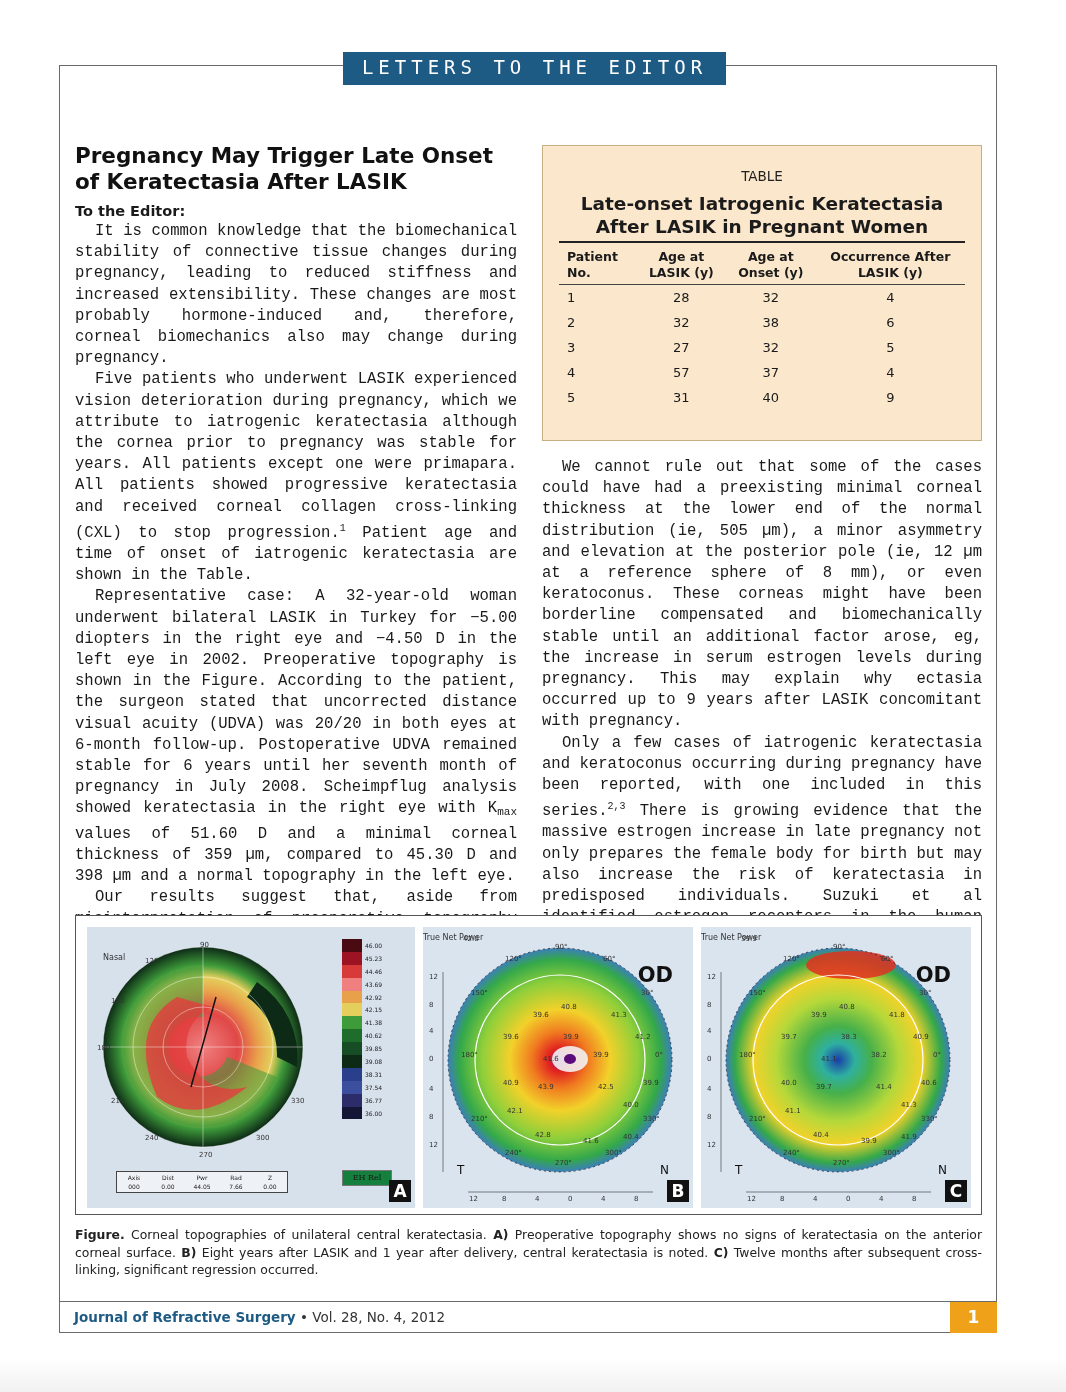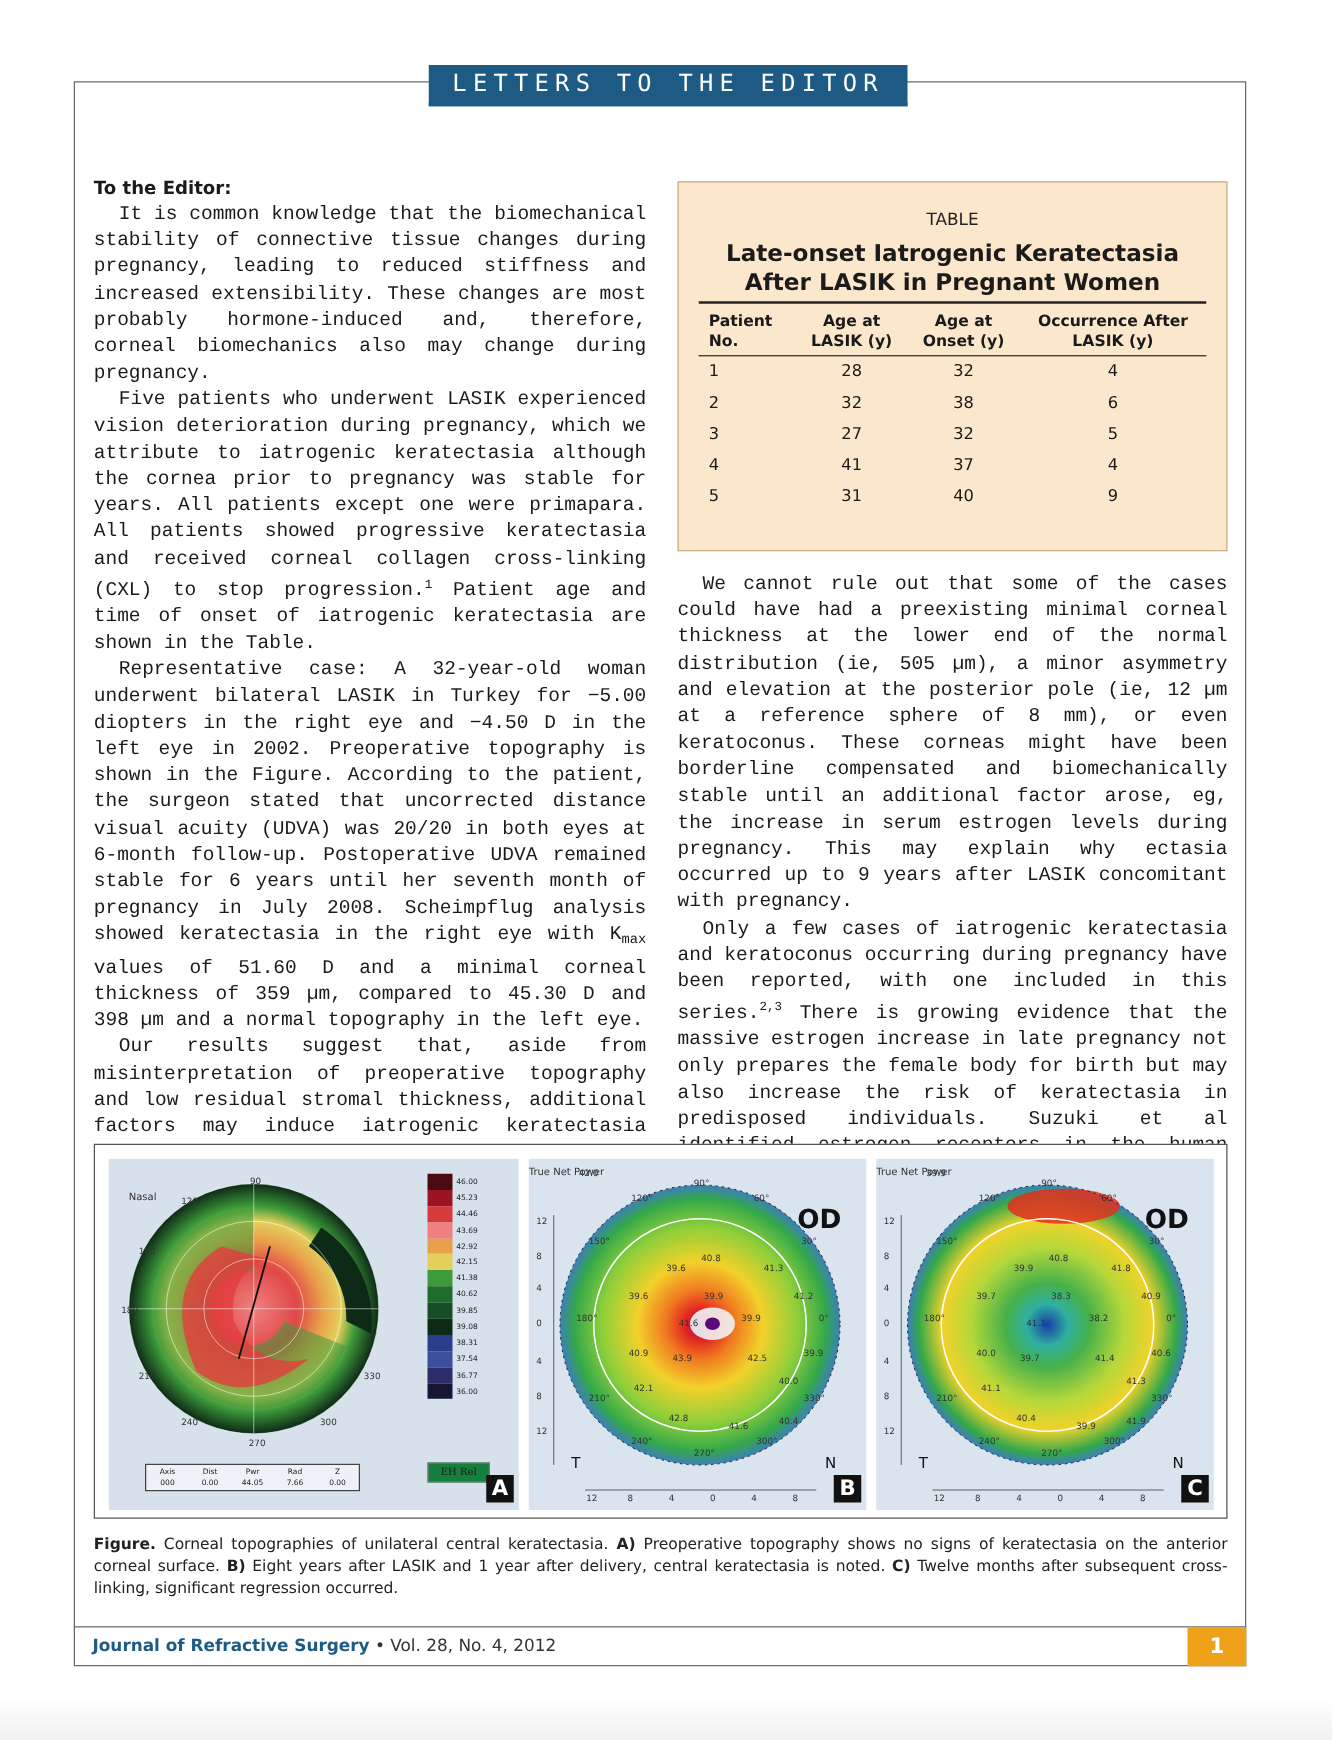--- a/index.html
+++ b/index.html
@@ -47,20 +47,21 @@
   .page-num { position: absolute; right: 0; top: 0; width: 47px; height: 31px; background: #f0a11a; color: #fff; font-family: "DejaVu Sans", sans-serif; font-weight: bold; font-size: 17px; text-align: center; line-height: 31px; }
   .bottom-strip { position: absolute; left: 0; top: 1358px; width: 1066px; height: 34px; background: linear-gradient(#ffffff, #f1f1f1); }
 </style>
 </head>
 <body>
 
 <div class="page-frame"></div>
 <div class="section-banner">LETTERS TO THE EDITOR</div>
 
 <div class="left-col">
+  <h1 class="article-title">Pregnancy May Trigger Late Onset of Keratectasia After LASIK</h1>
   <div class="salutation">To the Editor:</div>
   <div class="body-text">
     <p>It is common knowledge that the biomechanical stability of connective tissue changes during pregnancy, leading to reduced stiffness and increased extensibility. These changes are most probably hormone-induced and, therefore, corneal biomechanics also may change during pregnancy.</p>
     <p><span>Five patients who underwent LASIK experienced vision deterioration during pregnancy, which we attribute to iatrogenic keratectasia although the cornea prior to pregnancy was stable for years. All patients except one were primapara. All patients showed progressive keratectasia and received corneal collagen cross-linking (CXL) to stop progression.</span><span class="sup">1</span><span> Patient age and time of onset of iatrogenic keratectasia are shown in the Table.</span></p>
     <p><span>Representative case: A 32-year-old woman underwent bilateral LASIK in Turkey for −5.00 diopters in the right eye and −4.50 D in the left eye in 2002. Preoperative topography is shown in the Figure. According to the patient, the surgeon stated that uncorrected distance visual acuity (UDVA) was 20/20 in both eyes at 6-month follow-up. Postoperative UDVA remained stable for 6 years until her seventh month of pregnancy in July 2008. Scheimpflug analysis showed keratectasia in the right eye with </span><span>K</span><span class="sub">max</span><span> values of 51.60 D and a minimal corneal thickness of 359 µm, compared to 45.30 D and 398 µm and a normal topography in the left eye.</span></p>
     <p>Our results suggest that, aside from misinterpretation of preoperative topography and low residual stromal thickness, additional factors may induce iatrogenic keratectasia under certain circumstances.</p>
   </div>
 </div>
 
 <div class="table-box">
@@ -93,21 +94,21 @@
           <td>6</td>
         </tr>
         <tr>
           <td class="first">3</td>
           <td>27</td>
           <td>32</td>
           <td>5</td>
         </tr>
         <tr>
           <td class="first">4</td>
-          <td>41</td>
+          <td>57</td>
           <td>37</td>
           <td>4</td>
         </tr>
         <tr>
           <td class="first">5</td>
           <td>31</td>
           <td>40</td>
           <td>9</td>
         </tr>
       </tbody>

